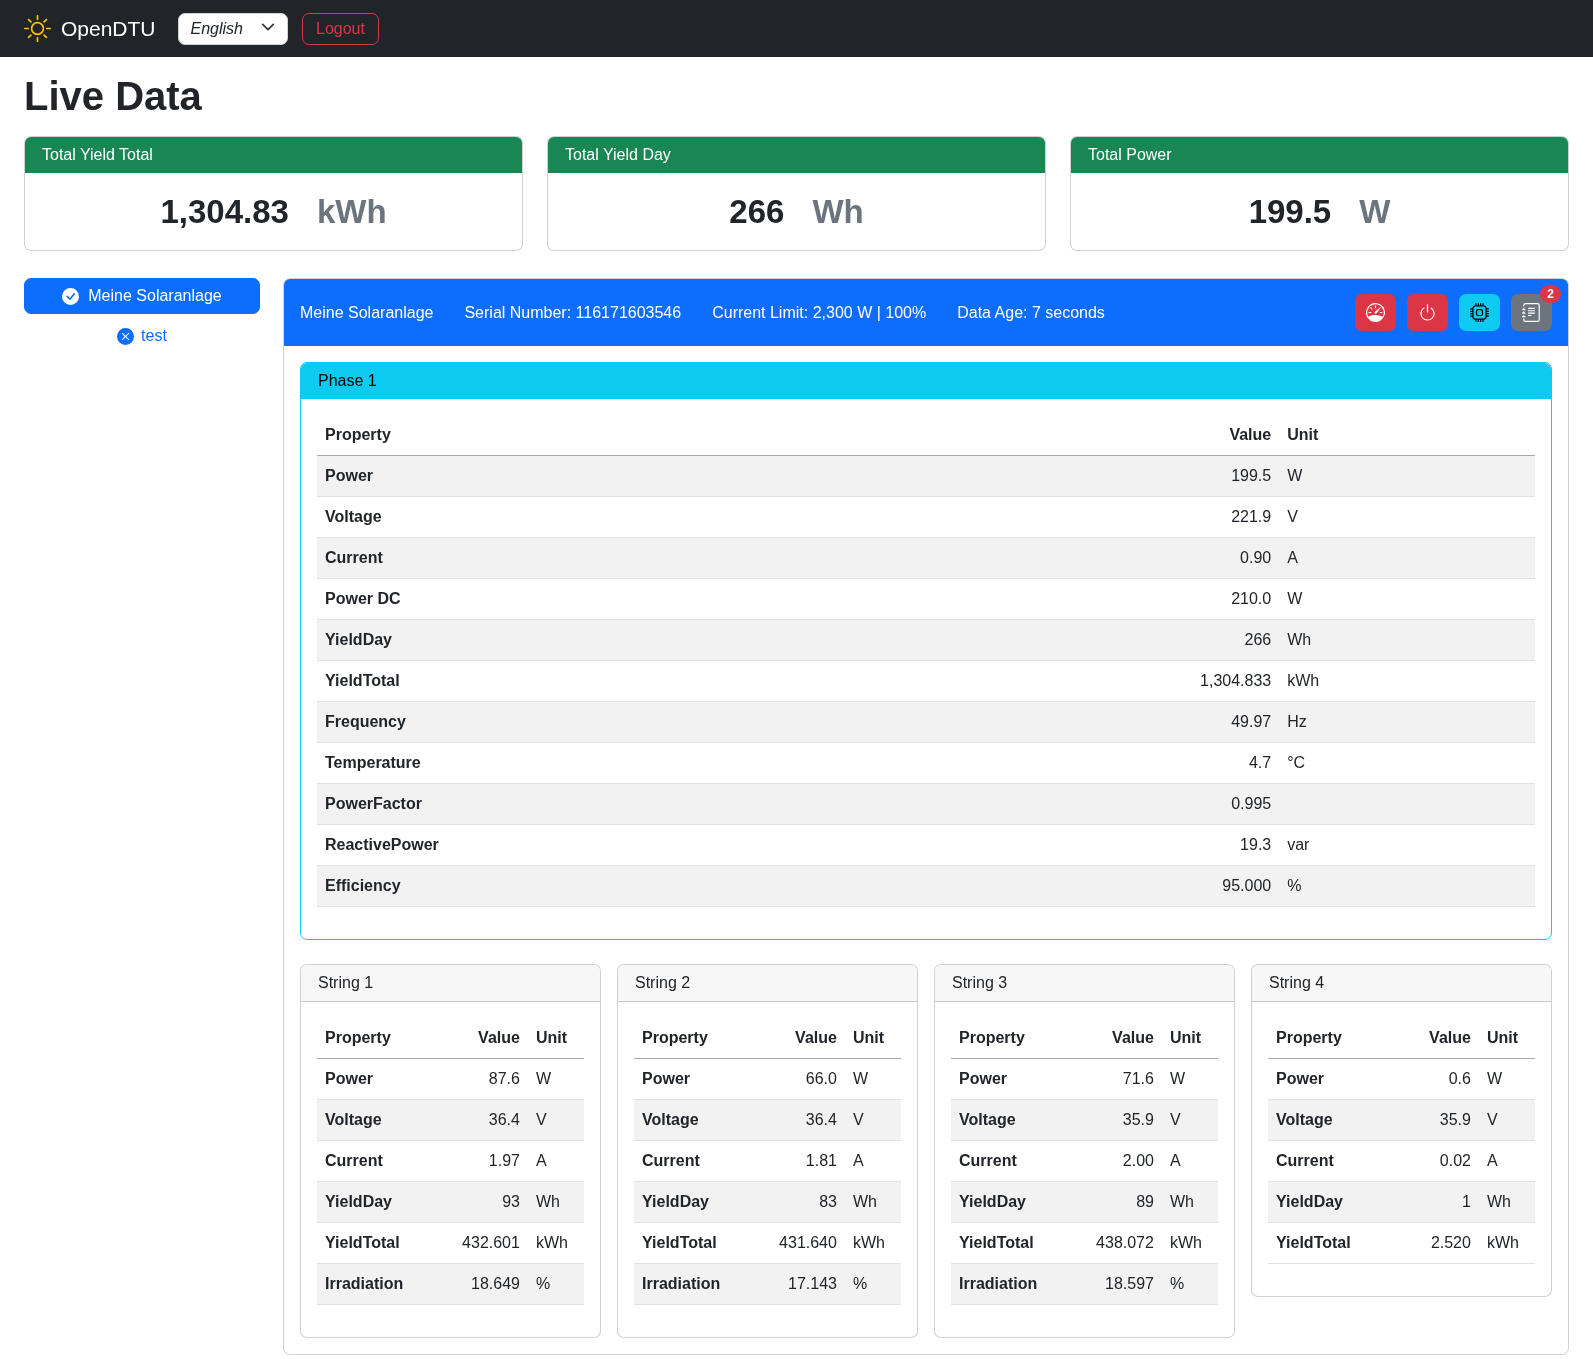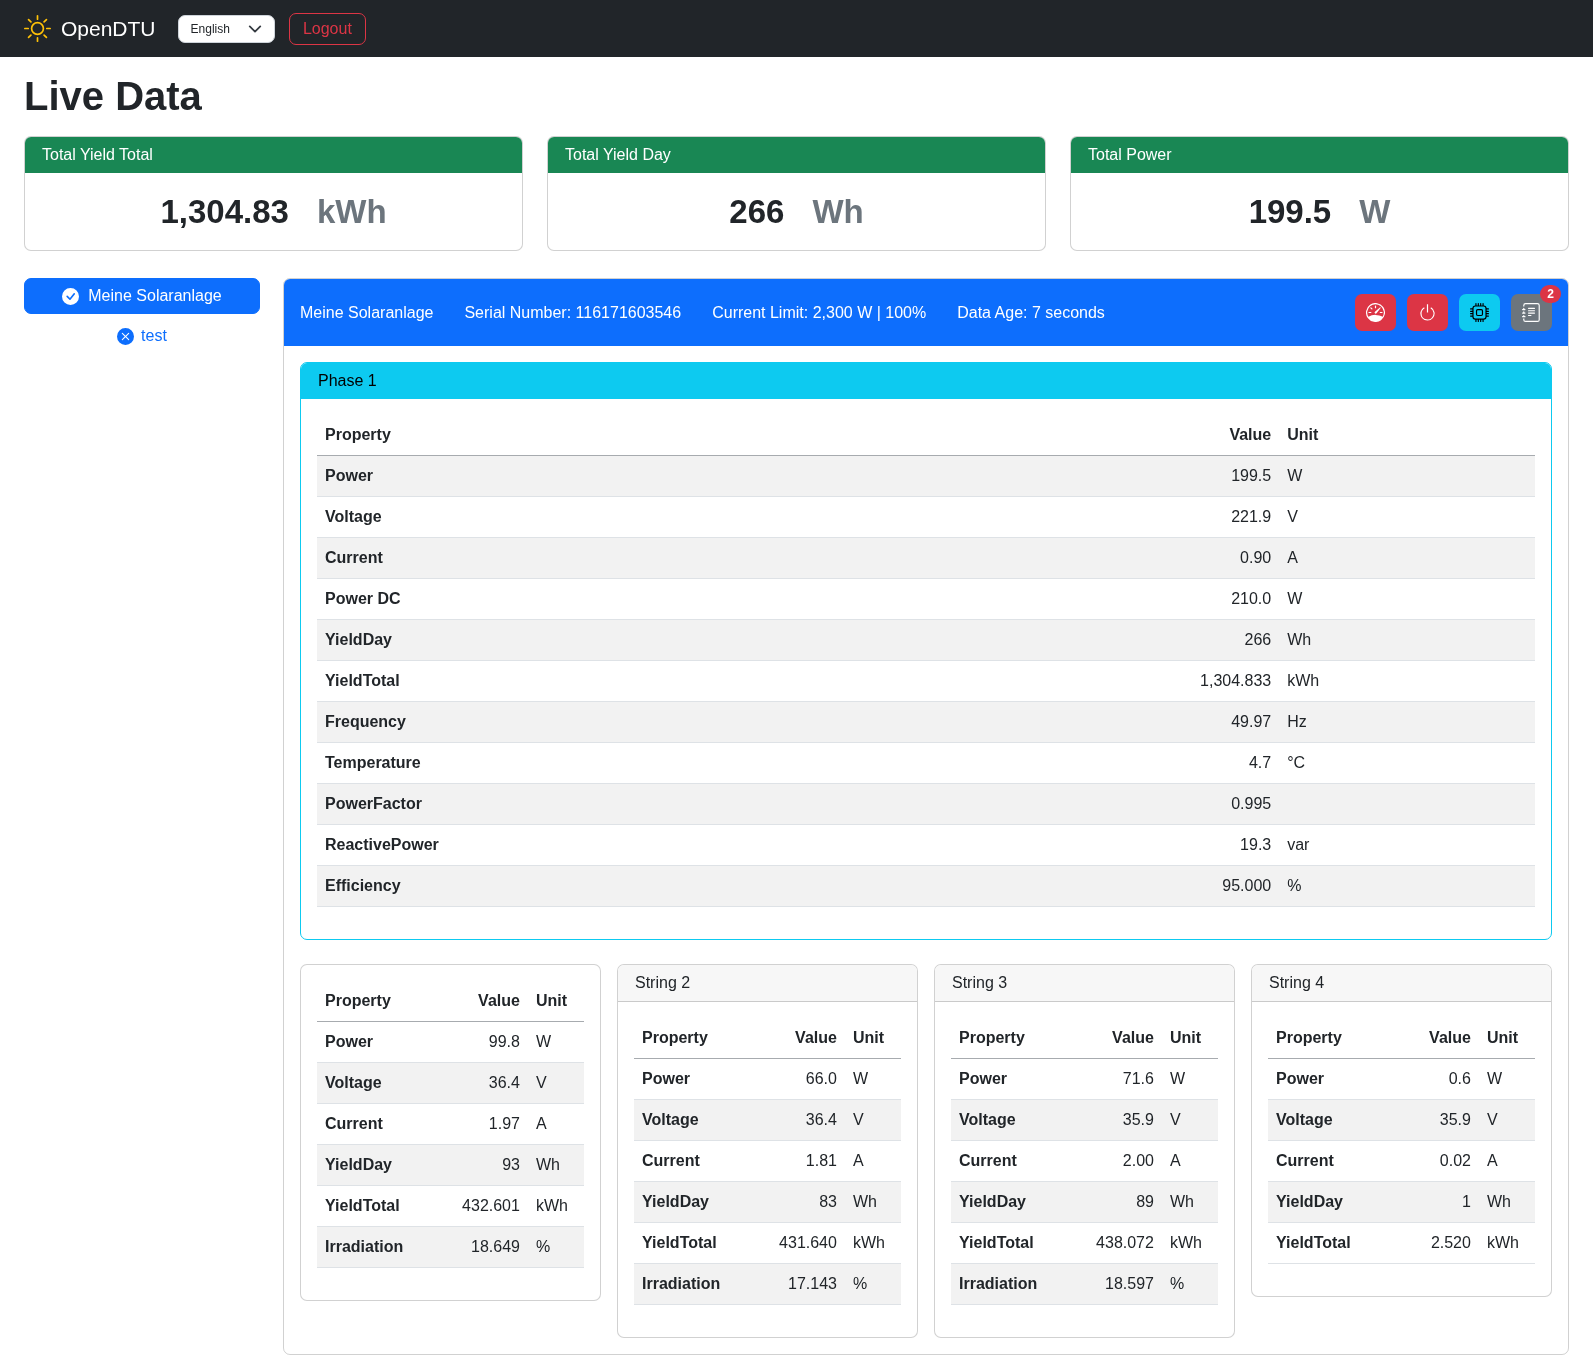--- a/index.html
+++ b/index.html
@@ -18,21 +18,21 @@
   }
   .brand { display:flex; align-items:center; gap:10px; color:#fff; font-size:21px; font-weight:500; margin-right:18px;justify-content:flex-end; }
   .brand svg { width:27px; height:27px; }
   .nav-links { display:flex; align-items:center; flex:1; }
   .nav-link { color:rgba(255,255,255,.55); padding:8px 14px; cursor:pointer; display:flex; align-items:center; gap:7px; }
   .nav-link.active { color:#fff; }
   .caret { width:0; height:0; border-left:5px solid transparent; border-right:5px solid transparent; border-top:5px solid currentColor; display:inline-block; margin-top:2px; }
   .nav-right { display:flex; align-items:center; gap:14px; }
   .lang-select {
     background:#fff; color:#212529; border:1px solid #ced4da; border-radius:7px;
-    padding:6px 12px; display:flex; align-items:center; gap:18px; cursor:pointer; font-size:12px;
+    padding:6px 12px; display:flex; gap:18px; cursor:pointer; font-size:16px;font-style:italic;
   }
   .lang-select svg { width:14px; height:14px; }
   .logout-btn {
     background:transparent; color:#dc3545; border:1px solid #dc3545; border-radius:7px;
     padding:6px 13px; font-size:16px; cursor:pointer; font-family:inherit;
   }
 
   
   .container { padding:0 24px; }
   h1.page-title { font-size:40px; font-weight:600; margin:17px 0 17px; }
@@ -275,38 +275,39 @@
                     <td>95.000</td>
                     <td>%</td>
                   </tr>
                 </tbody>
             </table>
           </div>
         </div>
 
         <div class="strings-row">
           <div class="card string-card">
+            <div class="card-header">String 1</div>
             <div class="card-body">
               <table class="string-table">
                 <colgroup>
                     <col class="c-prop">
                     <col class="c-val">
                     <col class="c-unit">
                   </colgroup>
                 <thead>
                     <tr>
                   <th>Property</th>
                   <th class="col-value">Value</th>
                   <th class="col-unit">Unit</th>
                 </tr>
                   </thead>
                 <tbody>
                     <tr>
                       <td>Power</td>
-                      <td>99.8</td>
+                      <td>87.6</td>
                       <td>W</td>
                     </tr>
                     <tr>
                       <td>Voltage</td>
                       <td>36.4</td>
                       <td>V</td>
                     </tr>
                     <tr>
                       <td>Current</td>
                       <td>1.97</td>

